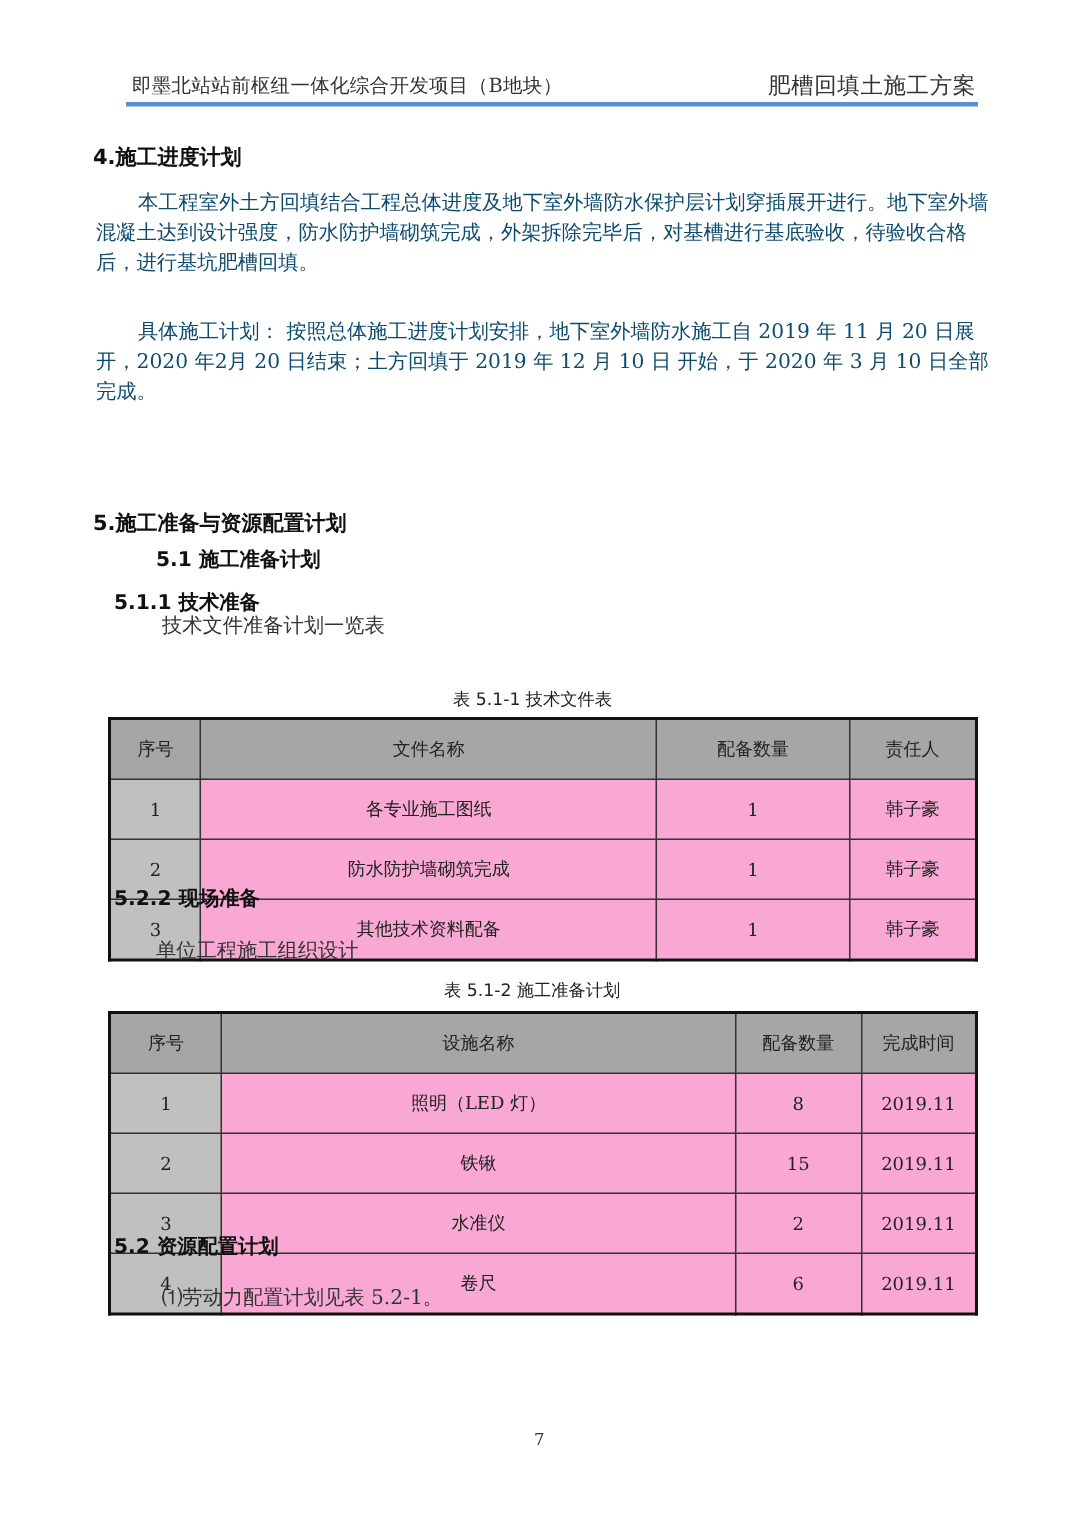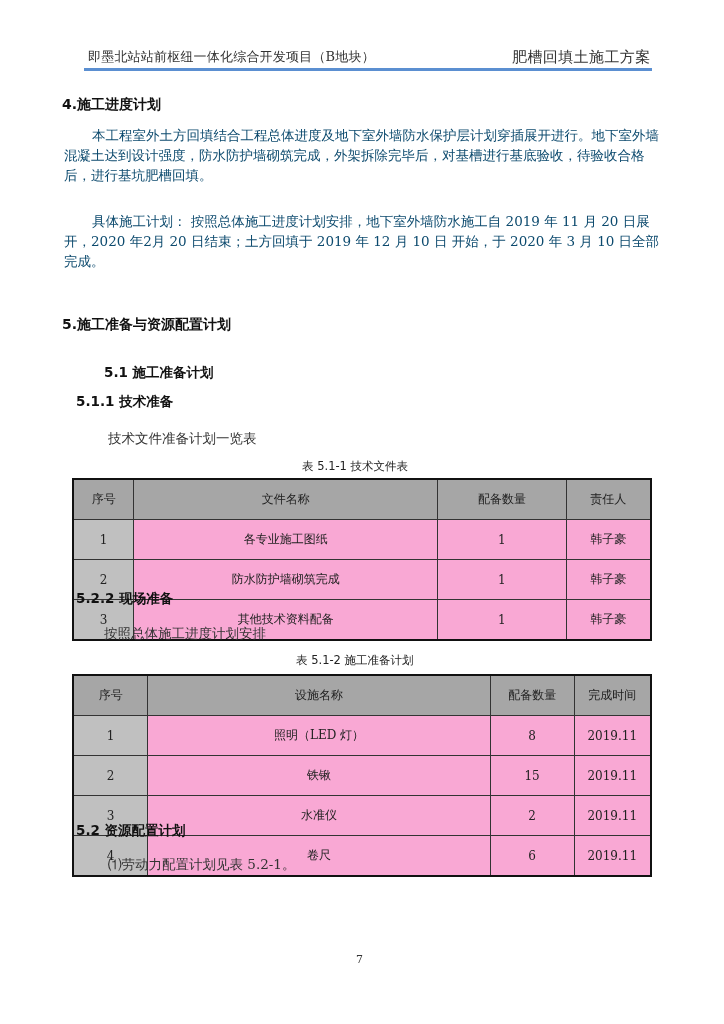--- a/index.html
+++ b/index.html
@@ -26,24 +26,24 @@
 <body>
 
 <div class="abs header-left">即墨北站站前枢纽一体化综合开发项目（B地块）</div>
 <div class="abs header-right">肥槽回填土施工方案</div>
 <div class="abs header-rule"></div>
 
 <div class="abs h1" style="left:62px; top:96px;">4.施工进度计划</div>
 <div class="abs para indent" style="left:64px; top:125px;">本工程室外土方回填结合工程总体进度及地下室外墙防水保护层计划穿插展开进行。地下室外墙混凝土达到设计强度，防水防护墙砌筑完成，外架拆除完毕后，对基槽进行基底验收，待验收合格后，进行基坑肥槽回填。</div>
 <div class="abs para indent" style="left:64px; top:211px;">具体施工计划： 按照总体施工进度计划安排，地下室外墙防水施工自 2019 年 11 月 20 日展开，2020 年2月 20 日结束；土方回填于 2019 年 12 月 10 日 开始，于 2020 年 3 月 10 日全部完成。</div>
 
-<div class="abs h1" style="left:62px; top:316px;text-align:right;">5.施工准备与资源配置计划</div>
+<div class="abs h1" style="left:62px; top:340px;text-align:right;">5.施工准备与资源配置计划</div>
 <div class="abs h2" style="left:76px; top:364px;margin-left:28px;">5.1 施工准备计划</div>
 <div class="abs h2" style="left:76px; top:393px;">5.1.1  技术准备</div>
-<div class="abs plain" style="left:108px; top:430px;">技术文件准备计划一览表</div>
+<div class="abs plain" style="left:108px; top:408px;">技术文件准备计划一览表</div>
 <div class="abs caption" style="left:302px; top:459px;">表 5.1-1 技术文件表</div>
 
 <table class="dt" style="left:72px; top:478px; width:580px;">
   <colgroup>
       <col style="width:61px">
       <col style="width:305px">
       <col style="width:129px">
       <col style="width:85px">
     </colgroup>
   <tbody>
@@ -68,21 +68,21 @@
   <tr style="height:25px">
     <td class="idx">3</td>
     <td class="body">其他技术资料配备</td>
     <td class="body">1</td>
     <td class="body">韩子豪</td>
   </tr>
 </tbody>
   </table>
 
 <div class="abs h2" style="left:76px; top:590px;">5.2.2  现场准备</div>
-<div class="abs plain" style="left:104px; top:625px;">按照总体施工进度计划安排</div>
+<div class="abs plain" style="left:104px; top:625px;">单位工程施工组织设计</div>
 <div class="abs caption" style="left:296px; top:653px;">表 5.1-2 施工准备计划</div>
 
 <table class="dt" style="left:72px; top:674px; width:580px;">
   <colgroup>
       <col style="width:75px">
       <col style="width:344px">
       <col style="width:84px">
       <col style="width:77px">
     </colgroup>
   <tbody>

